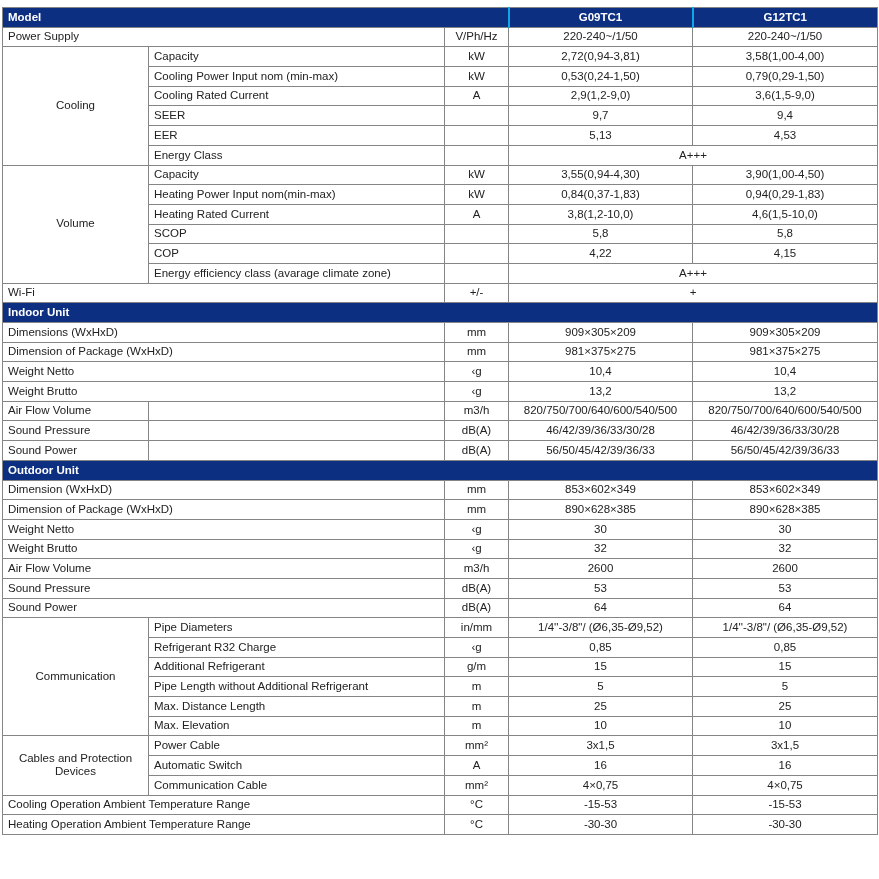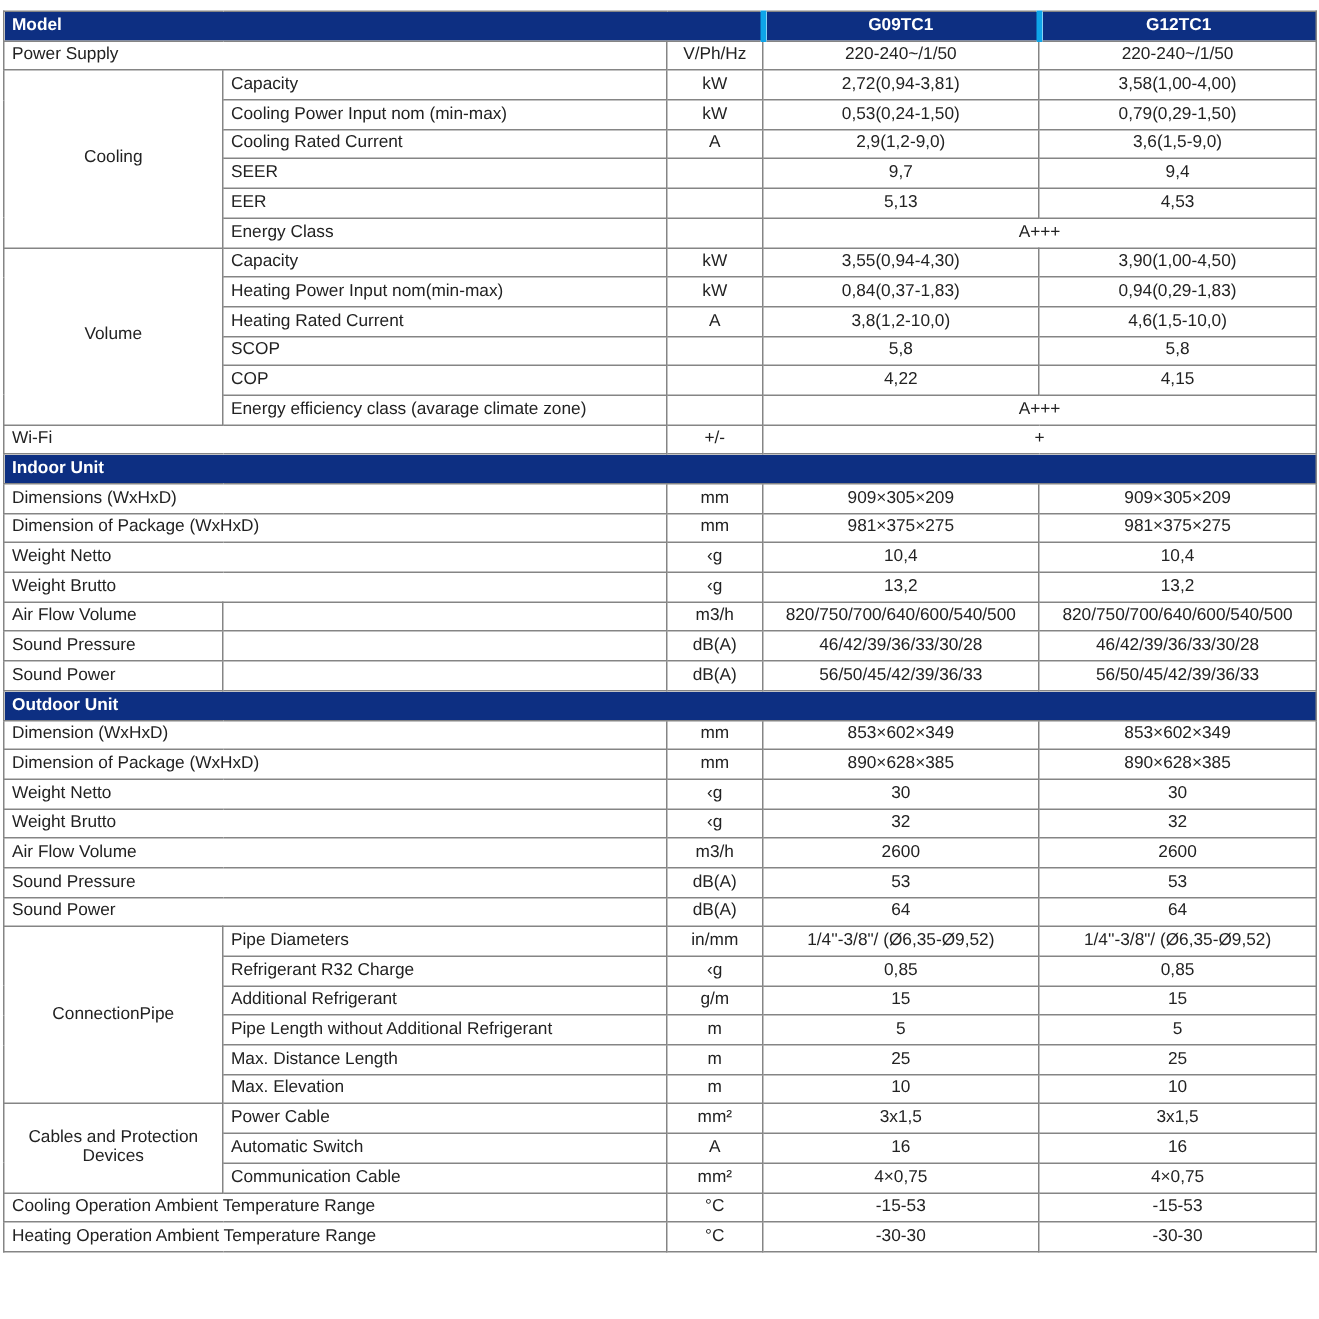--- a/index.html
+++ b/index.html
@@ -35,21 +35,21 @@
     text-align: center;
   }
   td.navy {
     background: var(--navy);
     color: #ffffff;
     font-weight: bold;
     text-align: left;
   }
   td.head-model {
     text-align: center;
-    border-left: 4px solid #0ea5e9;
+    border-left: 2px solid #0ea5e9;
   }
   td.head-label { border-right: 0; }
 </style>
 </head>
 <body>
 
 <table class="spec">
   <colgroup>
     <col style="width:146px">
     <col style="width:296px">
@@ -233,21 +233,21 @@
         <td class="ctr">53</td>
         <td class="ctr">53</td>
       </tr>
       <tr>
         <td class="lab" colspan="2">Sound Power</td>
         <td class="ctr">dB(A)</td>
         <td class="ctr">64</td>
         <td class="ctr">64</td>
       </tr>
       <tr>
-        <td class="group lab" rowspan="6">ConnectionPipe</td>
+        <td class="group lab" rowspan="6">Communication</td>
         <td class="lab">Pipe Diameters</td>
         <td class="ctr">in/mm</td>
         <td class="ctr">1/4''-3/8"/ (Ø6,35-Ø9,52)</td>
         <td class="ctr">1/4''-3/8"/ (Ø6,35-Ø9,52)</td>
       </tr>
       <tr>
         <td class="lab">Refrigerant R32 Charge</td>
         <td class="ctr">‹g</td>
         <td class="ctr">0,85</td>
         <td class="ctr">0,85</td>

